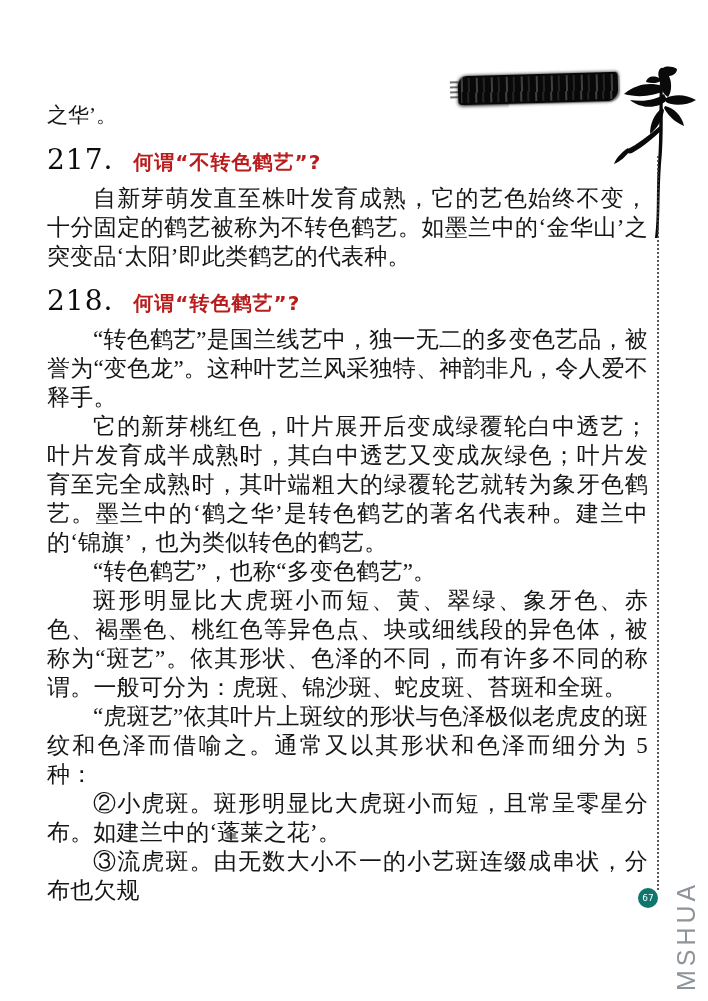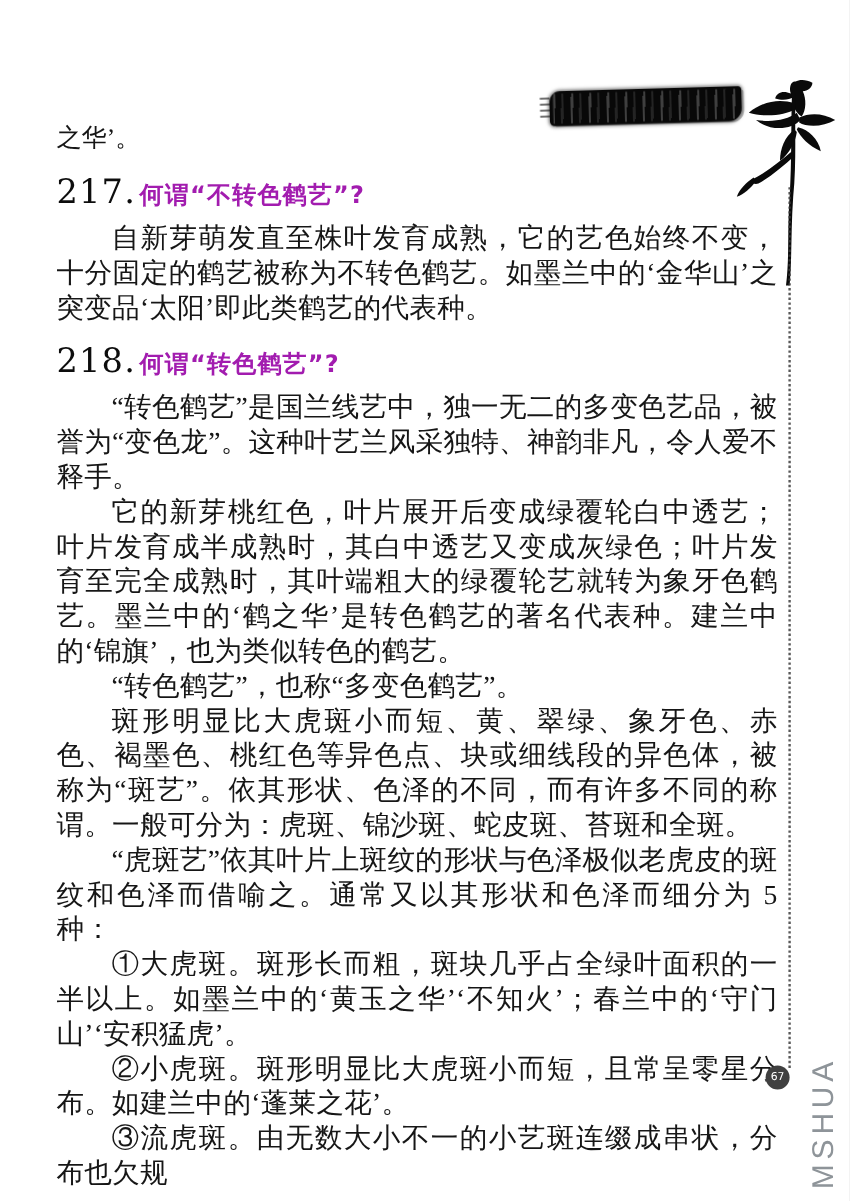--- a/index.html
+++ b/index.html
@@ -41,43 +41,43 @@
   
   .content{
     position:absolute;left:47px;top:101px;width:601px;
   }
   .cont-line{
     margin:0 0 2px 0;
     font-size:21px;line-height:29px;
   }
   .qa-section{margin:0;}
   .q-head{
-    display:flex;align-items:baseline;gap:3px;
+    display:flex;align-items:baseline;gap:20px;
     margin:13px 0 7px 0;
   }
   .q-num{
     font-family:"DejaVu Serif", serif;
     font-size:28px;line-height:34px;color:#0d0d0d;
     letter-spacing:1px;
   }
   .q-title{
     font-family:"DejaVu Sans", sans-serif;
-    font-weight:bold;font-size:20px;line-height:30px;color:#a21caf;
+    font-weight:bold;font-size:20px;line-height:30px;color:#b91c1c;
     letter-spacing:1px;
   }
   .para{
     margin:0;text-indent:2em;
     font-size:23px;line-height:29px;
     text-align:justify;
     letter-spacing:0.2px;
   }
   
   .page-badge{
     position:absolute;left:638px;top:888px;width:20px;height:20px;
-    border-radius:50%;background:#404040;color:#fff;
+    border-radius:50%;background:#0f766e;color:#fff;
     display:flex;align-items:center;justify-content:center;
     font-family:"DejaVu Sans", sans-serif;font-size:9px;line-height:1;
   }
   .watermark{
     position:absolute;left:672px;top:991px;
     transform:rotate(-90deg);transform-origin:0 0;
     font-family:"Liberation Sans", sans-serif;
     font-size:25px;letter-spacing:4px;color:#8e9499;
     white-space:nowrap;
   }
@@ -132,21 +132,20 @@
 
   <section class="qa-section">
     <div class="paras">
             <p class="para">斑形明显比大虎斑小而短、黄、翠绿、象牙色、赤色、褐墨色、桃红色等异色点、块或细线段的异色体，被称为“斑艺”。依其形状、色泽的不同，而有许多不同的称谓。一般可分为：虎斑、锦沙斑、蛇皮斑、苔斑和全斑。</p>
           </div>
   </section>
 
   <section class="qa-section">
     <div class="paras">
             <p class="para">“虎斑艺”依其叶片上斑纹的形状与色泽极似老虎皮的斑纹和色泽而借喻之。通常又以其形状和色泽而细分为 5 种：</p>
-            <p class="para">①大虎斑。斑形长而粗，斑块几乎占全绿叶面积的一半以上。如墨兰中的‘黄玉之华’‘不知火’；春兰中的‘守门山’‘安积猛虎’。</p>
             <p class="para">②小虎斑。斑形明显比大虎斑小而短，且常呈零星分布。如建兰中的‘蓬莱之花’。</p>
             <p class="para">③流虎斑。由无数大小不一的小艺斑连缀成串状，分布也欠规</p>
           </div>
   </section>
 </div>
   </div>
 
   <div class="page-badge">
     <span>67</span>
   </div>

